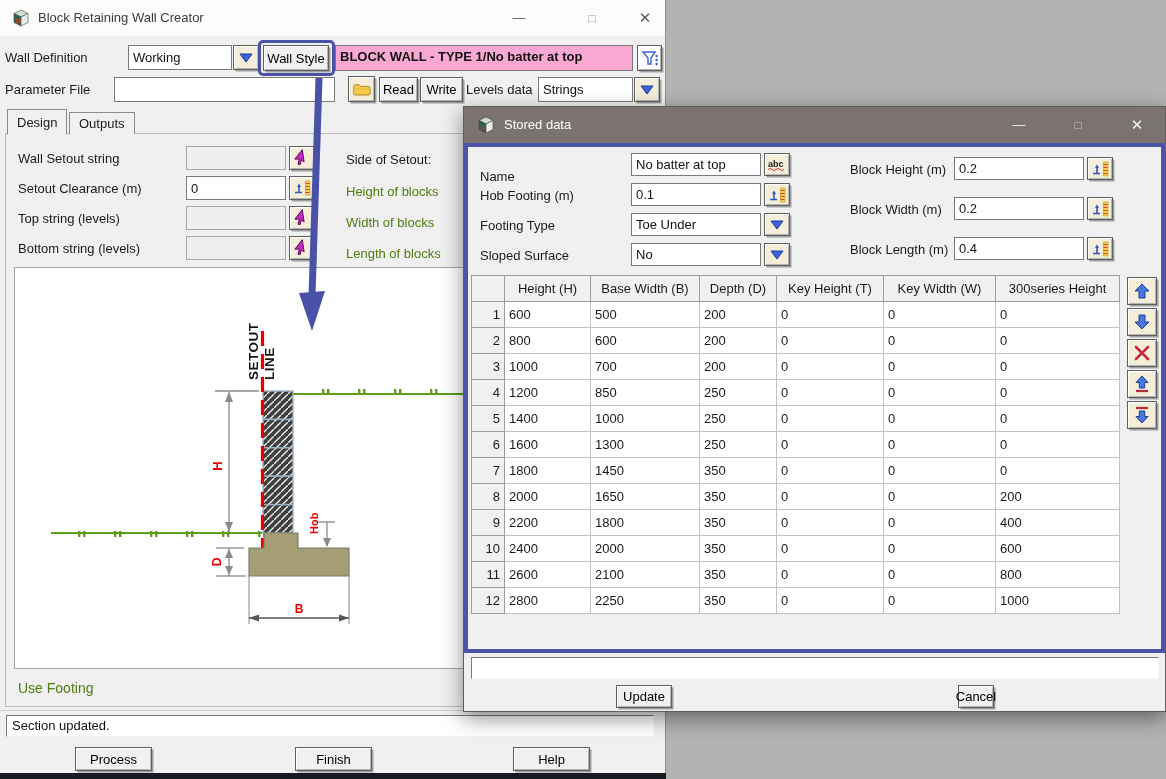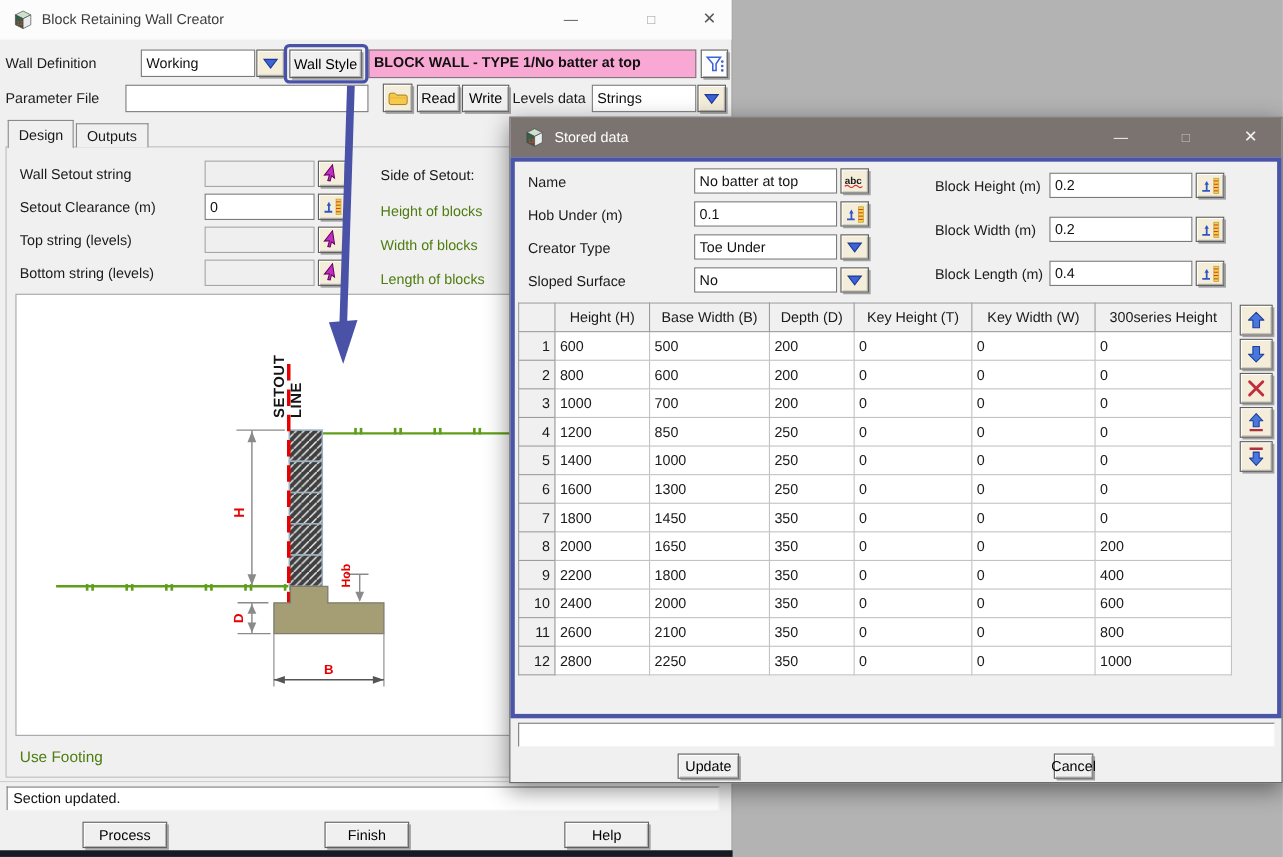--- a/index.html
+++ b/index.html
@@ -290,41 +290,41 @@
       <polygon points="2,4.5 9,8 9,17 2,13.5" fill="#33604b" stroke="#444" stroke-width="0.6"></polygon>
       <polygon points="16,4.5 9,8 9,17 16,13.5" fill="#e9edeb" stroke="#444" stroke-width="0.6"></polygon>
       <text x="3" y="13.6" font-size="5.4" font-weight="bold" fill="#d93a2e">12</text>
     </svg>
     <span class="dlg-title">Stored data</span>
     <span class="dlg-ctl" style="left:538px;">—</span>
     <span class="dlg-ctl" style="left:597px; font-size:12px; color:#c9c2c0;">□</span>
     <span class="dlg-ctl" style="left:656px; font-size:15px;">✕</span>
   </div>
 
-  <span class="lbl" style="left:16px; top:51px;">Name</span>
+  <span class="lbl" style="left:16px; top:62px;">Name</span>
   <input class="field" style="left: 167px; top: 46px; width: 130px; height: 23px;" value="No batter at top">
   <div class="btn3d cream" style="left:300px; top:46px; width:26px; height:23px;">
     <svg width="20" height="16" viewBox="0 0 20 16">
       <text x="1" y="10" font-size="9" font-weight="bold" fill="#1a1a1a" font-family="Liberation Sans, sans-serif">abc</text>
       <path d="M1,12.5 q2,-2 4,0 q2,2 4,0 q2,-2 4,0 q2,2 4,0" fill="none" stroke="#d03030" stroke-width="1"></path>
     </svg>
   </div>
 
-  <span class="lbl" style="left:16px; top:81px;">Hob Under (m)</span>
+  <span class="lbl" style="left:16px; top:81px;">Hob Footing (m)</span>
   <input class="field" style="left: 167px; top: 76px; width: 130px; height: 23px;" value="0.1">
   <div class="btn3d cream" style="left:300px; top:76px; width:26px; height:23px;">
     <svg width="18" height="18" viewBox="0 0 18 18">
       <rect x="12.5" y="2" width="4.5" height="14" fill="#f3d14e" stroke="#b99a27" stroke-width="0.6"></rect>
       <path d="M12.5,4.5 h4 M12.5,7.5 h4 M12.5,10.5 h4 M12.5,13.5 h4" stroke="#cf3a2e" stroke-width="0.9"></path>
       <path d="M2,13.5 L9,13.5 M6,13.5 L6,7" stroke="#2f55c8" stroke-width="1.6"></path>
       <polygon points="6,4.5 4,8 8,8" fill="#2f55c8"></polygon>
     </svg>
   </div>
 
-  <span class="lbl" style="left:16px; top:111px;">Creator Type</span>
+  <span class="lbl" style="left:16px; top:111px;">Footing Type</span>
   <input class="field" style="left: 167px; top: 106px; width: 130px; height: 23px;" value="Toe Under">
   <div class="btn3d cream" style="left:300px; top:106px; width:26px; height:23px;">
     <svg width="18" height="16" viewBox="0 0 18 16">
         <polygon points="3,4 15,4 9,12" fill="#3d63d6" stroke="#1b3a96" stroke-width="1"></polygon>
       </svg>
   </div>
 
   <span class="lbl" style="left:16px; top:141px;">Sloped Surface</span>
   <input class="field" style="left: 167px; top: 136px; width: 130px; height: 23px;" value="No">
   <div class="btn3d cream" style="left:300px; top:136px; width:26px; height:23px;">

